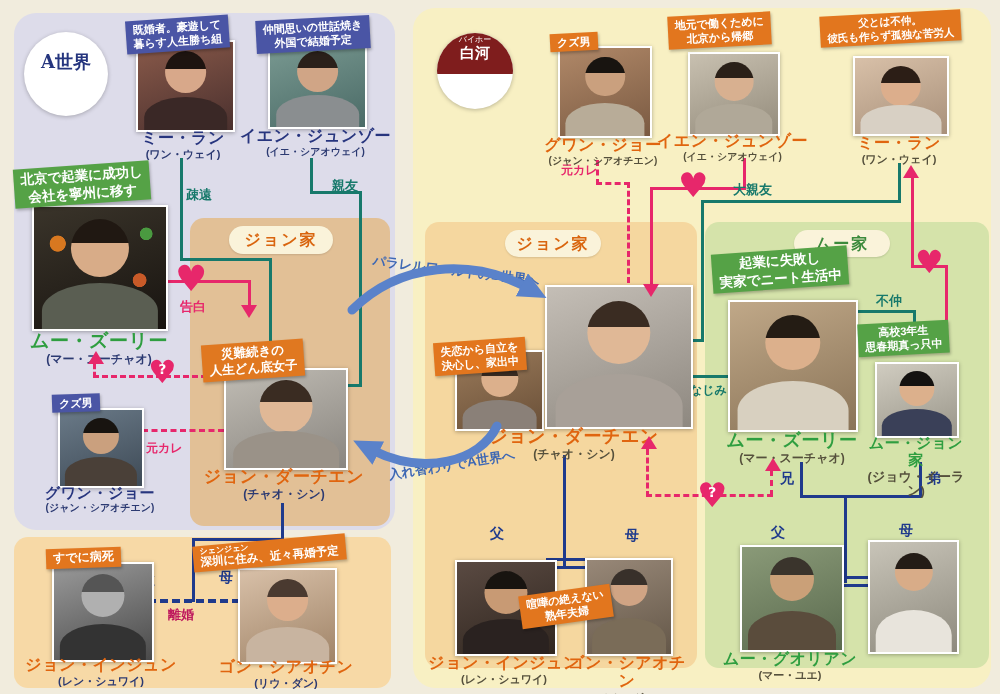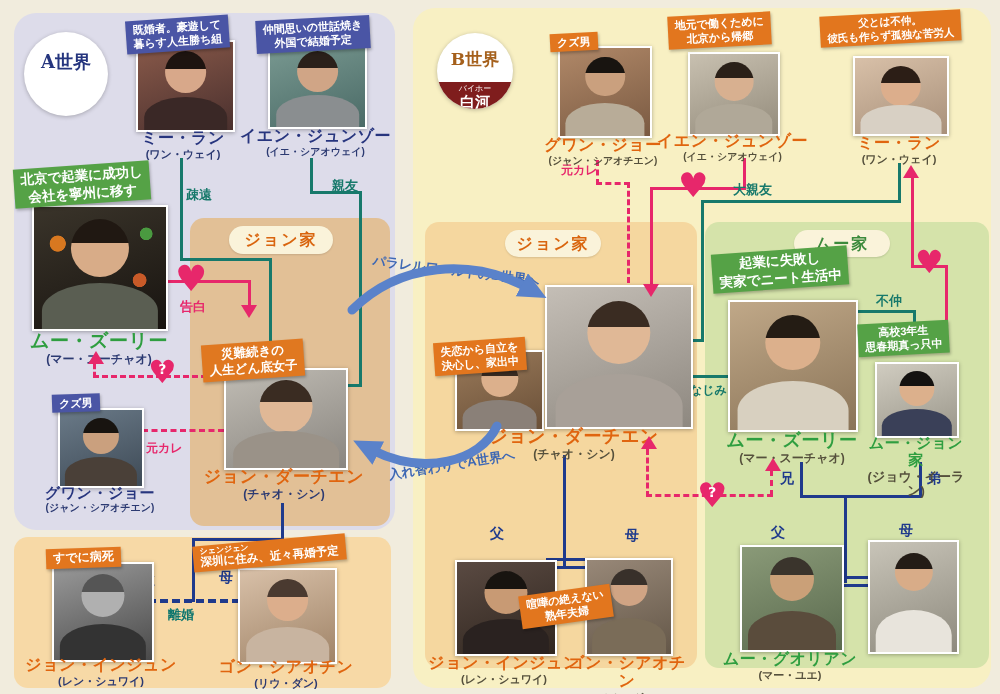--- a/index.html
+++ b/index.html
@@ -53,23 +53,20 @@
   <div class="pill" style="left:229px;top:226px;width:104px;height:28px;line-height:28px;color:#d9650f">ジョン家</div>
   <div class="pill" style="left:505px;top:230px;width:96px;height:27px;line-height:27px;color:#d9650f">ジョン家</div>
   <div class="pill" style="left:794px;top:230px;width:96px;height:27px;line-height:27px;color:#3c8a3c">ムー家</div>
 
   <div class="badge" style="left:24px;top:32px;width:84px;height:84px">
     <div class="badge-top" style="color:#25357e">
         <span>A世界</span>
       </div>
   </div>
   <div class="badge" style="left:437px;top:33px;width:76px;height:76px">
-    <div class="badge-top" style="color:#a5601c;font-size:17px">
-        <span>B世界</span>
-      </div>
     <div class="badge-bot" style="background:#7f1d1d">
         <span class="badge-ruby">バイホー</span>
         <span class="badge-place">白河</span>
       </div>
   </div>
 
   <div class="l" style="left:180px;top:158px;width:3px;height:103px;background:#17796b"></div>
   <div class="l" style="left:180px;top:258px;width:92px;height:3px;background:#17796b"></div>
   <div class="l" style="left:269px;top:258px;width:3px;height:90px;background:#17796b"></div>
   <div class="rl" style="left:186px;top:186px;color:#17796b">疎遠</div>
@@ -90,21 +87,21 @@
   <div class="l" style="left:93px;top:375px;width:132px;border-top:3px dashed #e7276b"></div>
   <div class="heart" style="left:148px;top:356px;font-size:32px"><span>♥</span><span class="q">?</span></div>
 
   <div class="l" style="left:142px;top:429px;width:82px;border-top:3px dashed #e7276b"></div>
   <div class="rl" style="left:146px;top:440px;color:#e7276b;font-size:12px">元カレ</div>
 
   <div class="l" style="left:281px;top:503px;width:3px;height:38px;background:#1f3a8c"></div>
   <div class="l" style="left:192px;top:538px;width:92px;height:3px;background:#1f3a8c"></div>
   <div class="l" style="left:192px;top:538px;width:3px;height:64px;background:#1f3a8c"></div>
   <div class="l" style="left:148px;top:599px;width:92px;border-top:4px dashed #1f3a8c"></div>
-  <div class="rl" style="left:168px;top:606px;color:#0f766e">離婚</div>
+  <div class="rl" style="left:168px;top:606px;color:#be185d">離婚</div>
   <div class="kin" style="left:141px;top:571px">父</div>
   <div class="kin" style="left:219px;top:569px">母</div>
 
   <div class="l" style="left:596px;top:160px;height:25px;border-left:3px dashed #e7276b"></div>
   <div class="l" style="left:596px;top:182px;width:34px;border-top:3px dashed #e7276b"></div>
   <div class="l" style="left:627px;top:182px;height:101px;border-left:3px dashed #e7276b"></div>
   <div class="rl" style="left:561px;top:162px;color:#e7276b;font-size:12px">元カレ</div>
 
   <div class="l" style="left:743px;top:158px;width:3px;height:32px;background:#e7276b"></div>
   <div class="l" style="left:650px;top:187px;width:96px;height:3px;background:#e7276b"></div>

